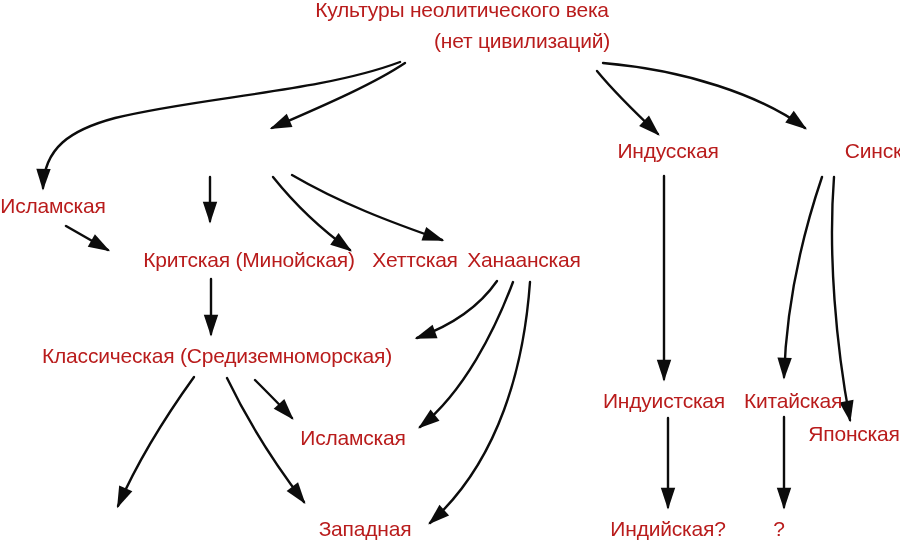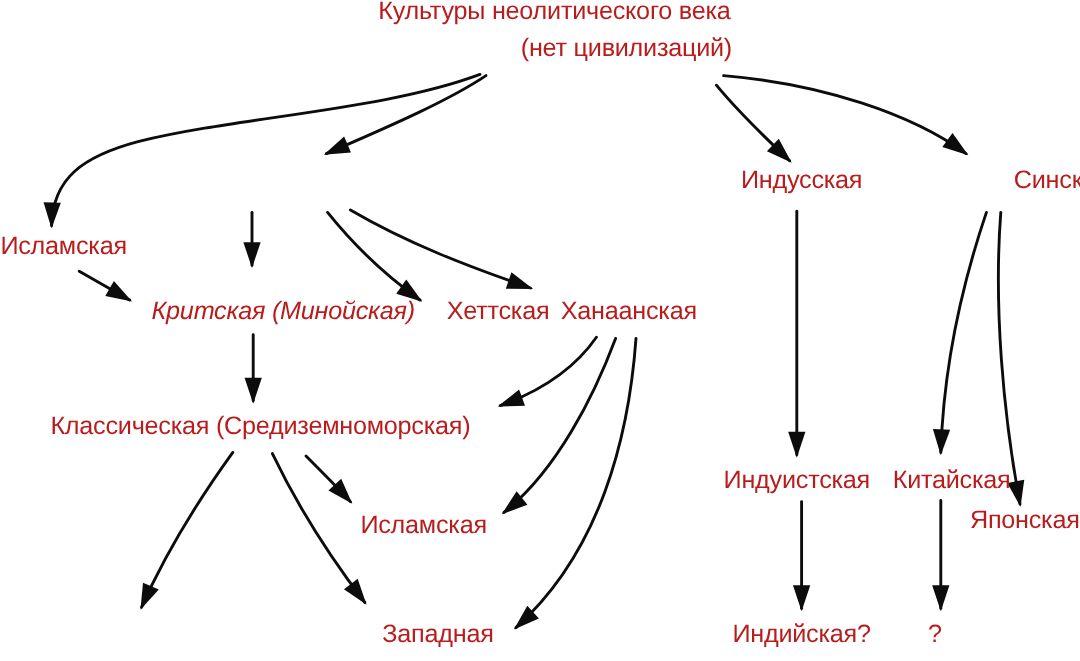--- a/index.html
+++ b/index.html
@@ -63,21 +63,21 @@
     <path class="edge" d="M 822 177 C 799 245, 786 315, 784 377" marker-end="url(#ah)"></path>
     <path class="edge" d="M 834 177 C 828 255, 836 345, 850 420" marker-end="url(#ah)"></path>
     <path class="edge" d="M 668 418 L 668 507" marker-end="url(#ah)"></path>
     <path class="edge" d="M 784 417 L 784 507" marker-end="url(#ah)"></path>
   </svg>
 
   <div class="node" style="left:462px; top:-3px;">Культуры неолитического века</div>
   <div class="node" style="left:491px; top:28px;margin-left:31px;">(нет цивилизаций)</div>
 
   <div class="node" style="left:53px; top:193px;">Исламская</div>
-  <div class="node" style="left:236px; top:247px;font-style:italic;">Критская (Минойская)</div>
+  <div class="node" style="left:249px; top:247px;">Критская (Минойская)</div>
   <div class="node" style="left:415px; top:247px;">Хеттская</div>
   <div class="node" style="left:524px; top:247px;">Ханаанская</div>
   <div class="node" style="left:353px; top:425px;">Исламская</div>
   <div class="node" style="left:217px; top:343px;">Классическая (Средиземноморская)</div>
   <div class="node" style="left:365px; top:516px;">Западная</div>
 
   <div class="node" style="left:668px; top:138px;">Индусская</div>
   <div class="node" style="left:885px; top:138px;">Синская</div>
   <div class="node" style="left:664px; top:388px;">Индуистская</div>
   <div class="node" style="left:793px; top:388px;">Китайская</div>

